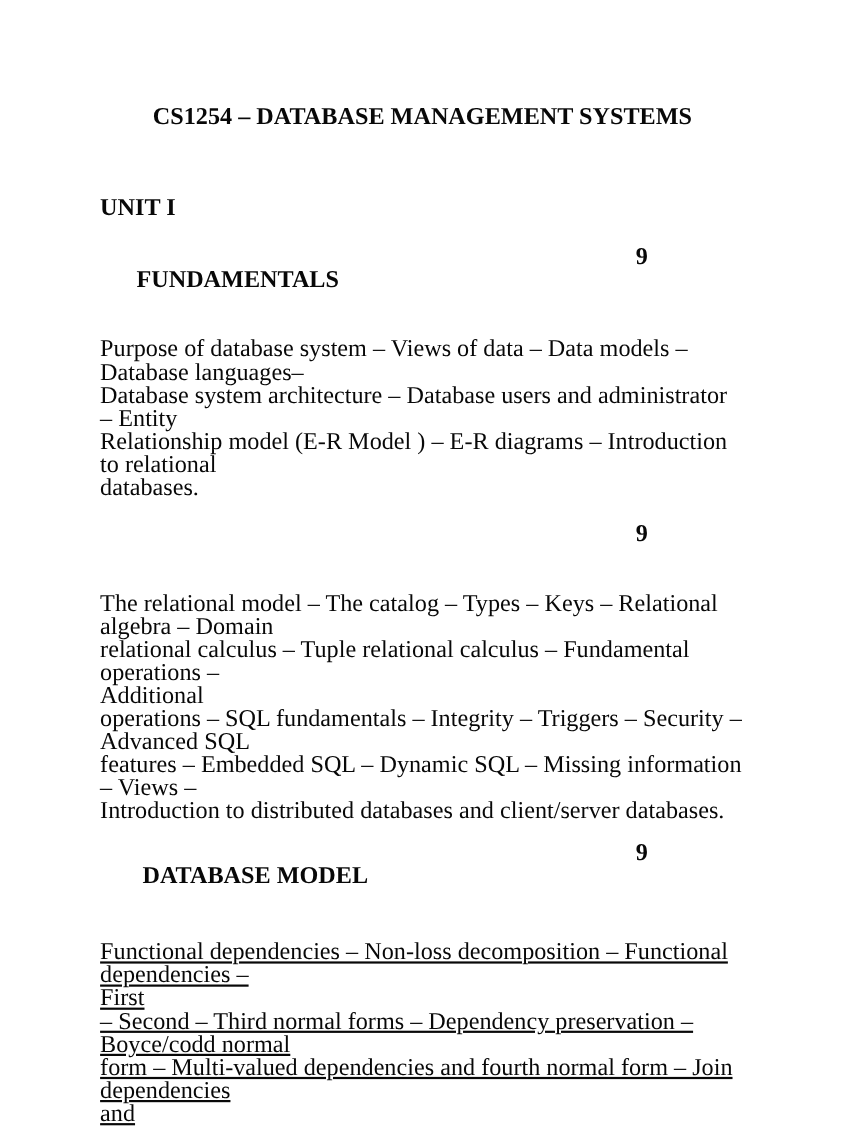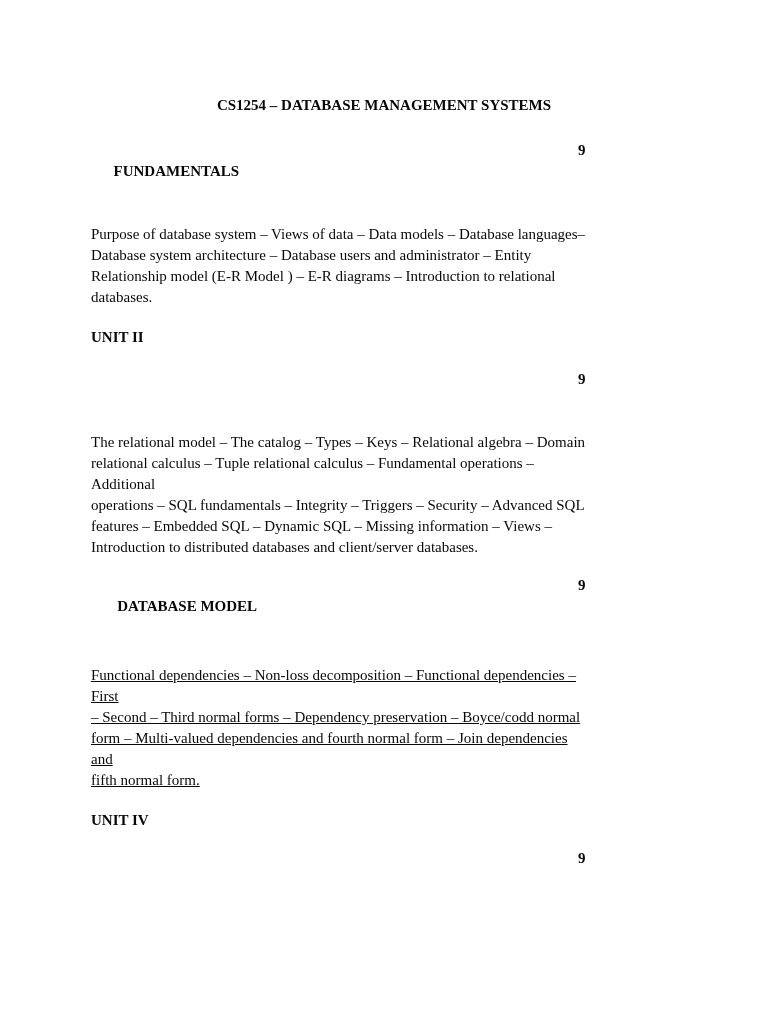--- a/index.html
+++ b/index.html
@@ -4,21 +4,21 @@
 <style>
   * { box-sizing: border-box; }
   html, body { margin: 0; padding: 0; background: #ffffff; }
   .page {
     position: relative;
     width: 768px;
     height: 1024px;
     background: #ffffff;
     color: #080808;
     font-family: "Liberation Serif", "DejaVu Serif", serif;
-    font-size: 15px;
+    font-size: 22px;
     line-height: 21px;
     padding: 95px 91px 0 91px;
     overflow: hidden;
   }
   .doc-title {
     font-weight: bold;
     text-align: center;
     white-space: pre-wrap;
   }
   .unit-label {
@@ -52,32 +52,32 @@
   .s4 .heading-row  { margin-top: 17px; }
 </style>
 </head>
 <body>
 
 <div class="page">
 
   <div class="doc-title">CS1254 – DATABASE MANAGEMENT SYSTEMS</div>
 
   <div class="section s1">
+    <div class="unit-label">UNIT I</div>
     <div class="heading-row">
       <span>FUNDAMENTALS</span>
       <span class="hours">9</span>
     </div>
     <div class="body-text">Purpose of database system – Views of data – Data models – Database languages–
 Database system architecture – Database users and administrator – Entity
 Relationship model (E-R Model ) – E-R diagrams – Introduction to relational
 databases.</div>
   </div>
 
   <div class="section s2">
-    <div class="unit-label">UNIT II</div>
     <div class="heading-row">
       <span class="hours">9</span>
     </div>
     <div class="body-text">The relational model – The catalog – Types – Keys – Relational algebra – Domain
 relational calculus – Tuple relational calculus – Fundamental operations –
 Additional
 operations – SQL fundamentals – Integrity – Triggers – Security – Advanced SQL
 features – Embedded SQL – Dynamic SQL – Missing information – Views –
 Introduction to distributed databases and client/server databases.</div>
   </div>

